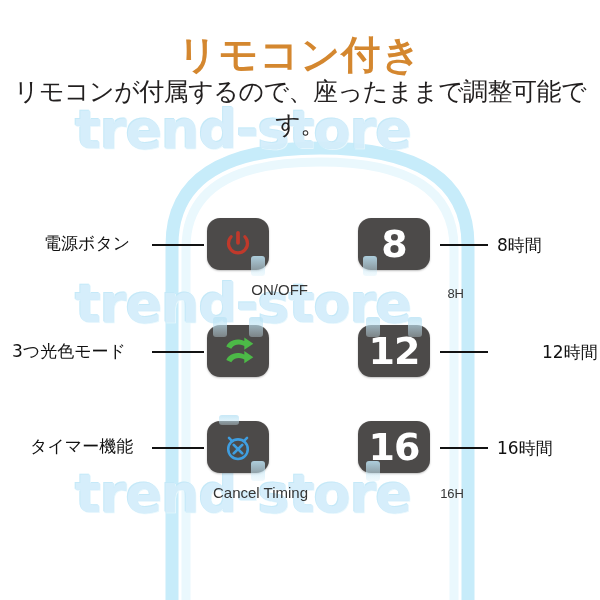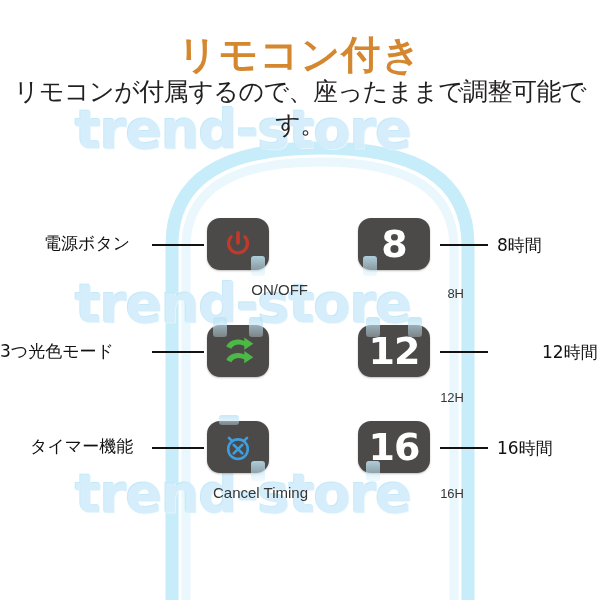--- a/index.html
+++ b/index.html
@@ -183,38 +183,37 @@
     <div class="caption" style="left:168px; top:281px;">ON/OFF</div>
 
     <div class="btn btn-wide" style="left:358px; top:218px;">
       <span class="btn-num">8</span>
       <span class="gloss" style="left:5px; bottom:-6px;"></span>
     </div>
     <div class="caption caption-small" style="left:324px; top:286px;">8H</div>
     <div class="leader" style="left:440px; top:244px; width:48px;"></div>
     <div class="jp-label jp-label-right" style="left:497px; top:234px;">8時間</div>
 
-    <div class="jp-label" style="left:0; top:340px;">3つ光色モード</div>
+    <div class="jp-label" style="left:12px; top:340px;">3つ光色モード</div>
     <div class="leader" style="left:152px; top:351px; width:52px;"></div>
 
     <div class="btn" style="left:207px; top:325px;">
       <svg width="36" height="34" viewBox="0 0 40 36">
         <path d="M7 13 A13 10 0 0 1 27 7 L27 3 L37 10 L27 16.5 L27 12.5 A9 7 0 0 0 12.5 15.5 Z" fill="#4cb947"></path>
         <path d="M33 22 A13 10 0 0 1 13 28 L13 32 L3 25 L13 18.5 L13 22.5 A9 7 0 0 0 27.5 19.5 Z" fill="#4cb947" transform="rotate(180 20 25)"></path>
       </svg>
       <span class="gloss" style="left:6px; top:-8px;"></span>
       <span class="gloss" style="right:6px; top:-8px;"></span>
     </div>
 
     <div class="btn btn-wide" style="left:358px; top:325px;">
       <span class="btn-num">12</span>
       <span class="gloss" style="left:8px; top:-8px;"></span>
       <span class="gloss" style="right:8px; top:-8px;"></span>
     </div>
-    <div class="caption caption-small" style="left:324px; top:390px;">12H</div>
     <div class="leader" style="left:440px; top:351px; width:48px;"></div>
     <div class="jp-label jp-label-right" style="left:497px; top:341px;margin-left:45px;">12時間</div>
 
     <div class="jp-label" style="left:30px; top:435px;">タイマー機能</div>
     <div class="leader" style="left:152px; top:447px; width:52px;"></div>
 
     <div class="btn" style="left:207px; top:421px;">
       <svg width="34" height="34" viewBox="0 0 32 32">
         <circle cx="16" cy="18" r="9.2" fill="none" stroke="#3f9ee0" stroke-width="2.4"></circle>
         <path d="M7.5 7.5 L10.5 10.5" stroke="#3f9ee0" stroke-width="2.4" stroke-linecap="round"></path>

